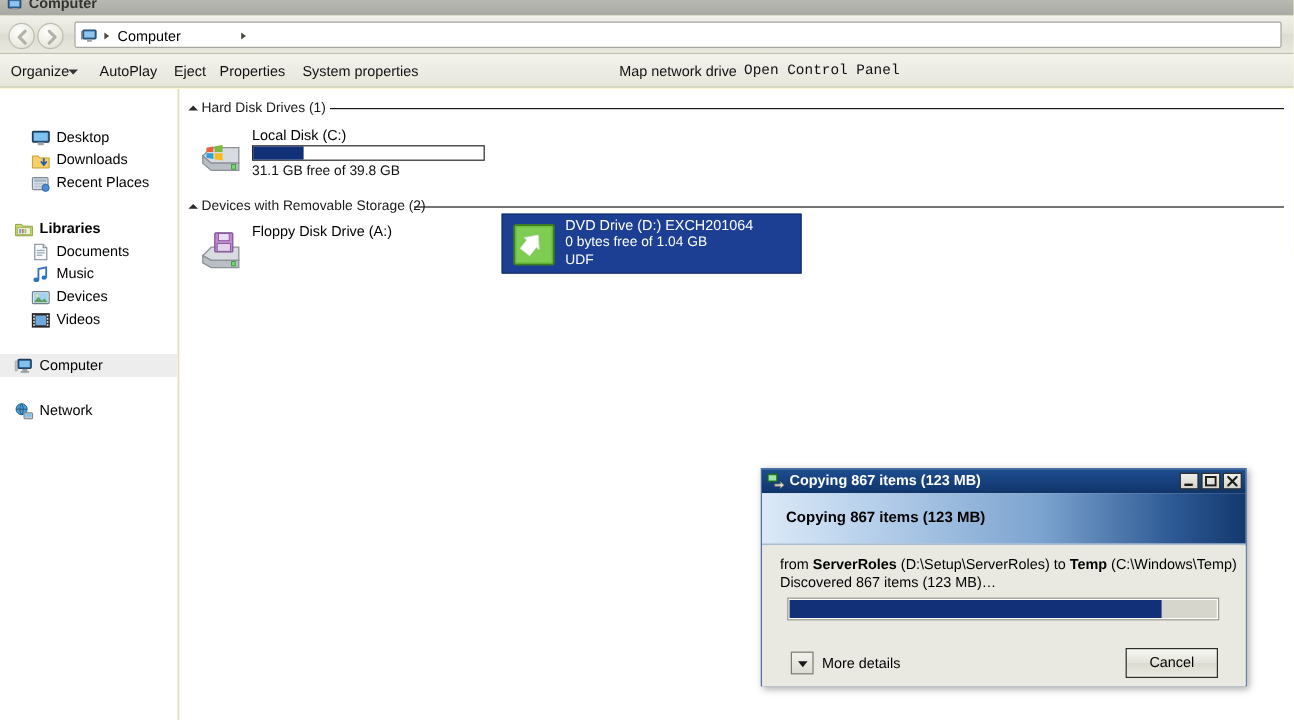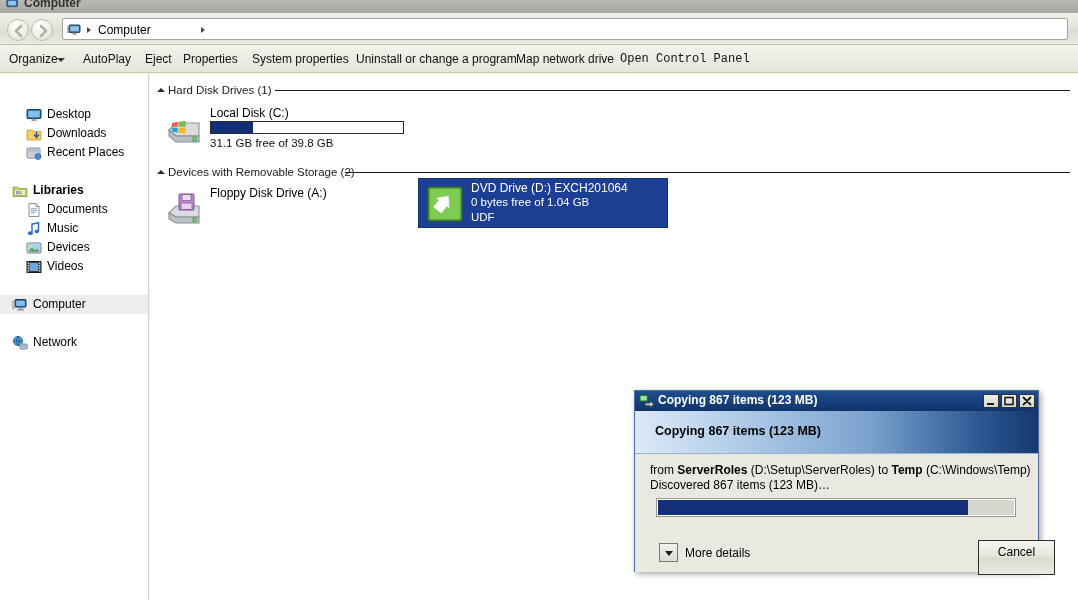--- a/index.html
+++ b/index.html
@@ -280,28 +280,27 @@
     border-left: 4px solid transparent;
     border-right: 4px solid transparent;
   }
   #more-details-label {
     position: absolute; left: 50px; top: 91px;
     font-size: 12px; color: #000; white-space: nowrap;
     cursor: default;
   }
   #cancel-btn {
     position: absolute; left: 303px; top: 85px;
-    width: 77px; height: 35px;
+    width: 77px; height: 25px;
     background: linear-gradient(to bottom, #f7f7f2 0%, #e4e4db 48%, #dadad0 52%, #ededе5 100%);
     background: linear-gradient(to bottom, #f7f7f2 0%, #e4e4db 48%, #dadad0 52%, #ebebe3 100%);
     border: 1px solid #2e2e2a;
     font-size: 12px; color: #000;
     text-align: center; line-height: 23px;
     cursor: default;
-    margin-left: 40px;
   }
 </style>
 </head>
 <body>
 
 <div id="explorer-window">
 
   <div id="window-titlebar">
     <span class="tb-icon">
       <svg width="14" height="14" viewBox="0 0 16 16">
@@ -340,21 +339,20 @@
     </div>
   </div>
 
   <div id="command-bar">
       <div class="cmd-item" style="left: 2px;"><span>Organize</span></div>
       <span class="cmd-caret" style="left: 57px;"></span>
       <div class="cmd-item" style="left: 76px;"><span>AutoPlay</span></div>
       <div class="cmd-item" style="left: 138px;"><span>Eject</span></div>
       <div class="cmd-item" style="left: 176px;"><span>Properties</span></div>
       <div class="cmd-item" style="left: 245px;"><span>System properties</span></div>
-      <div class="cmd-item" style="left: 349px;"><span>Uninstall or change a program</span></div>
       <div class="cmd-item" style="left: 509px;"><span>Map network drive</span></div>
       <div class="cmd-item" style="left: 613px; font-family: Liberation Mono, monospace;"><span>Open Control Panel</span></div>
     </div>
 
   <div id="sidebar">
       <div class="nav-entry child" style="top: 31px;">
         <span class="ne-icon"><svg width="16" height="16" viewBox="0 0 16 16">
             <rect x="1" y="2.5" width="14" height="9" rx="1" fill="#2f5f8f" stroke="#1c3c5c"></rect>
             <rect x="2.2" y="3.7" width="11.6" height="6.6" fill="#7fc2f0"></rect>
             <rect x="5.5" y="11.6" width="5" height="2.4" fill="#9aa0a6"></rect>

